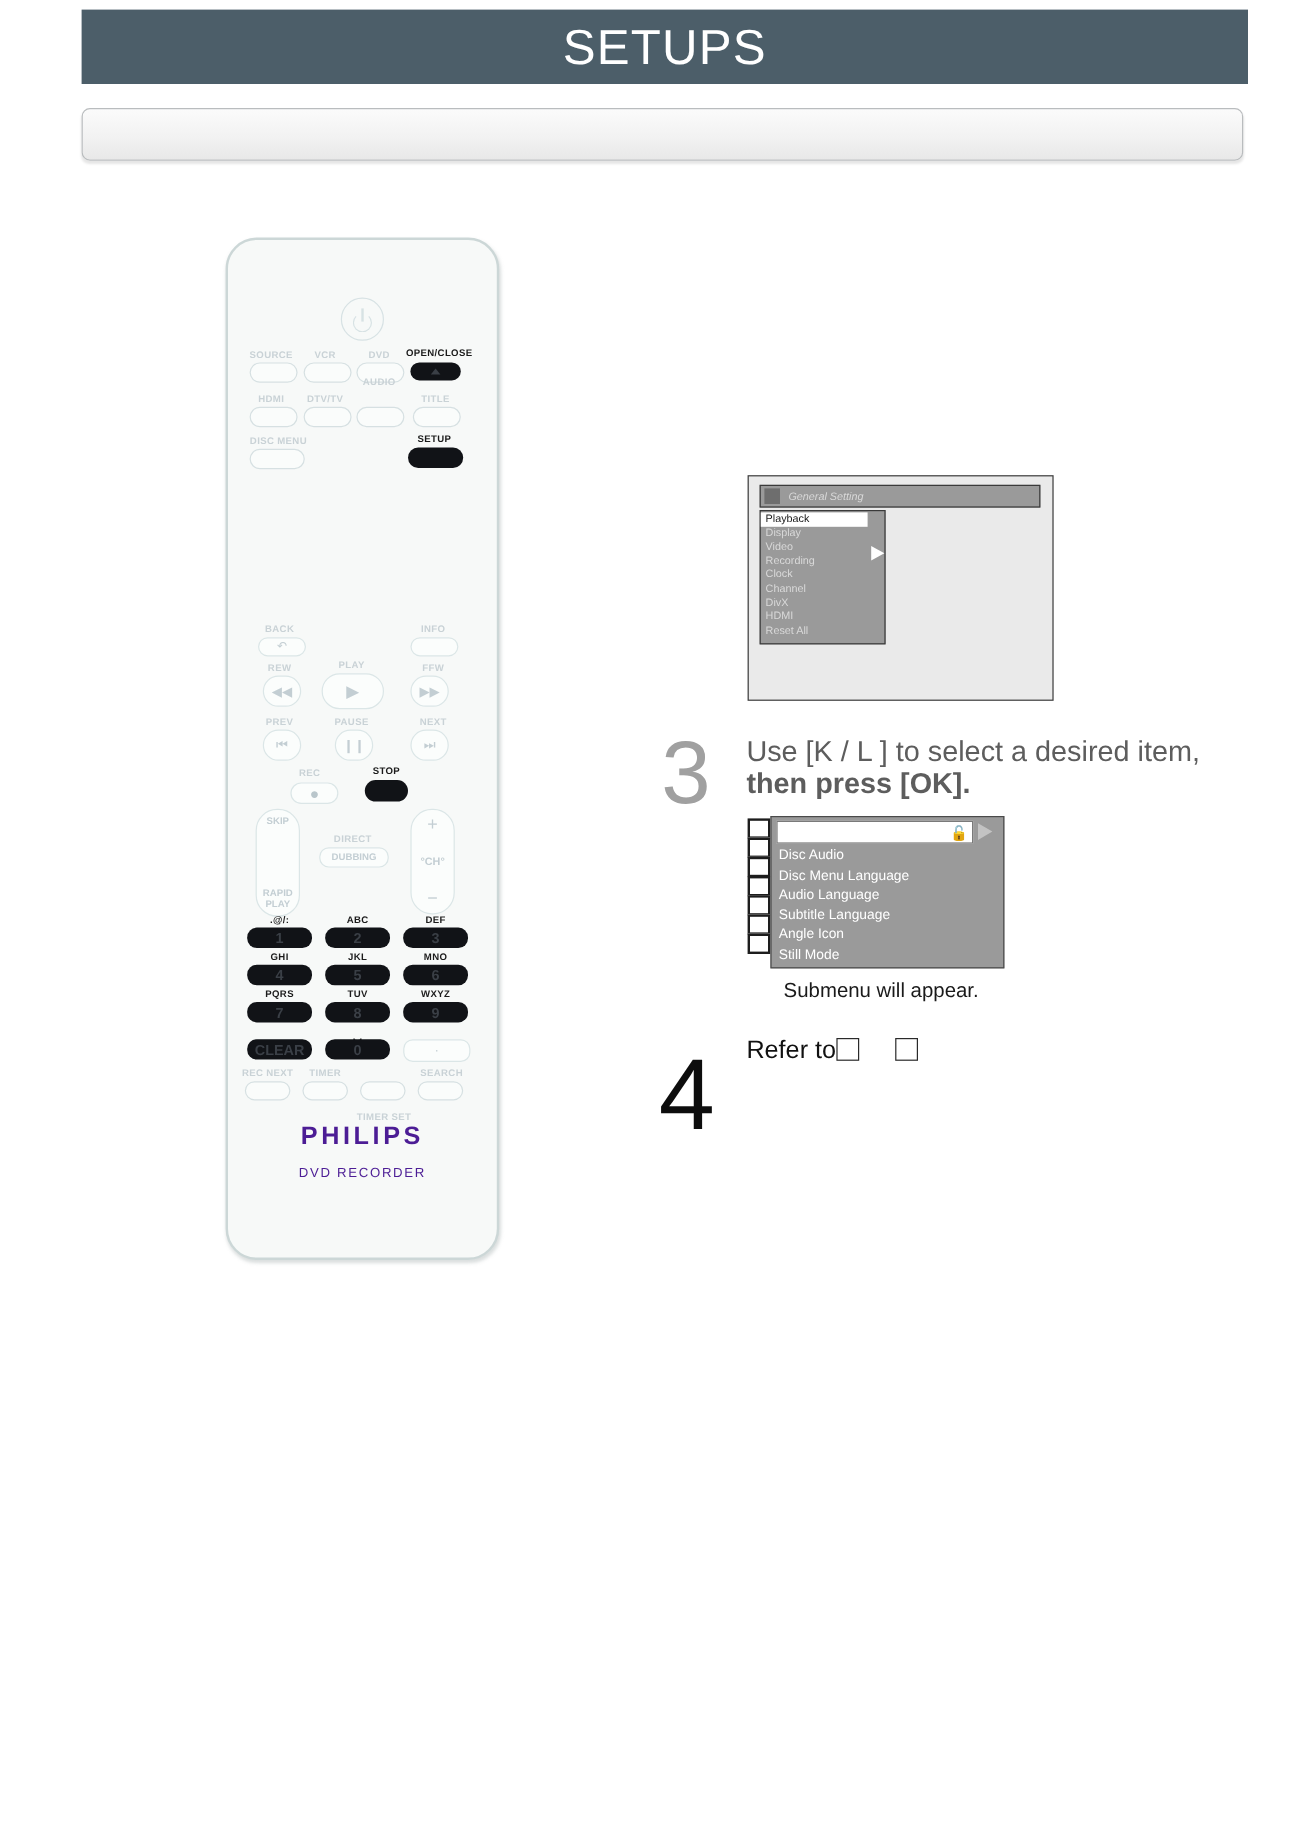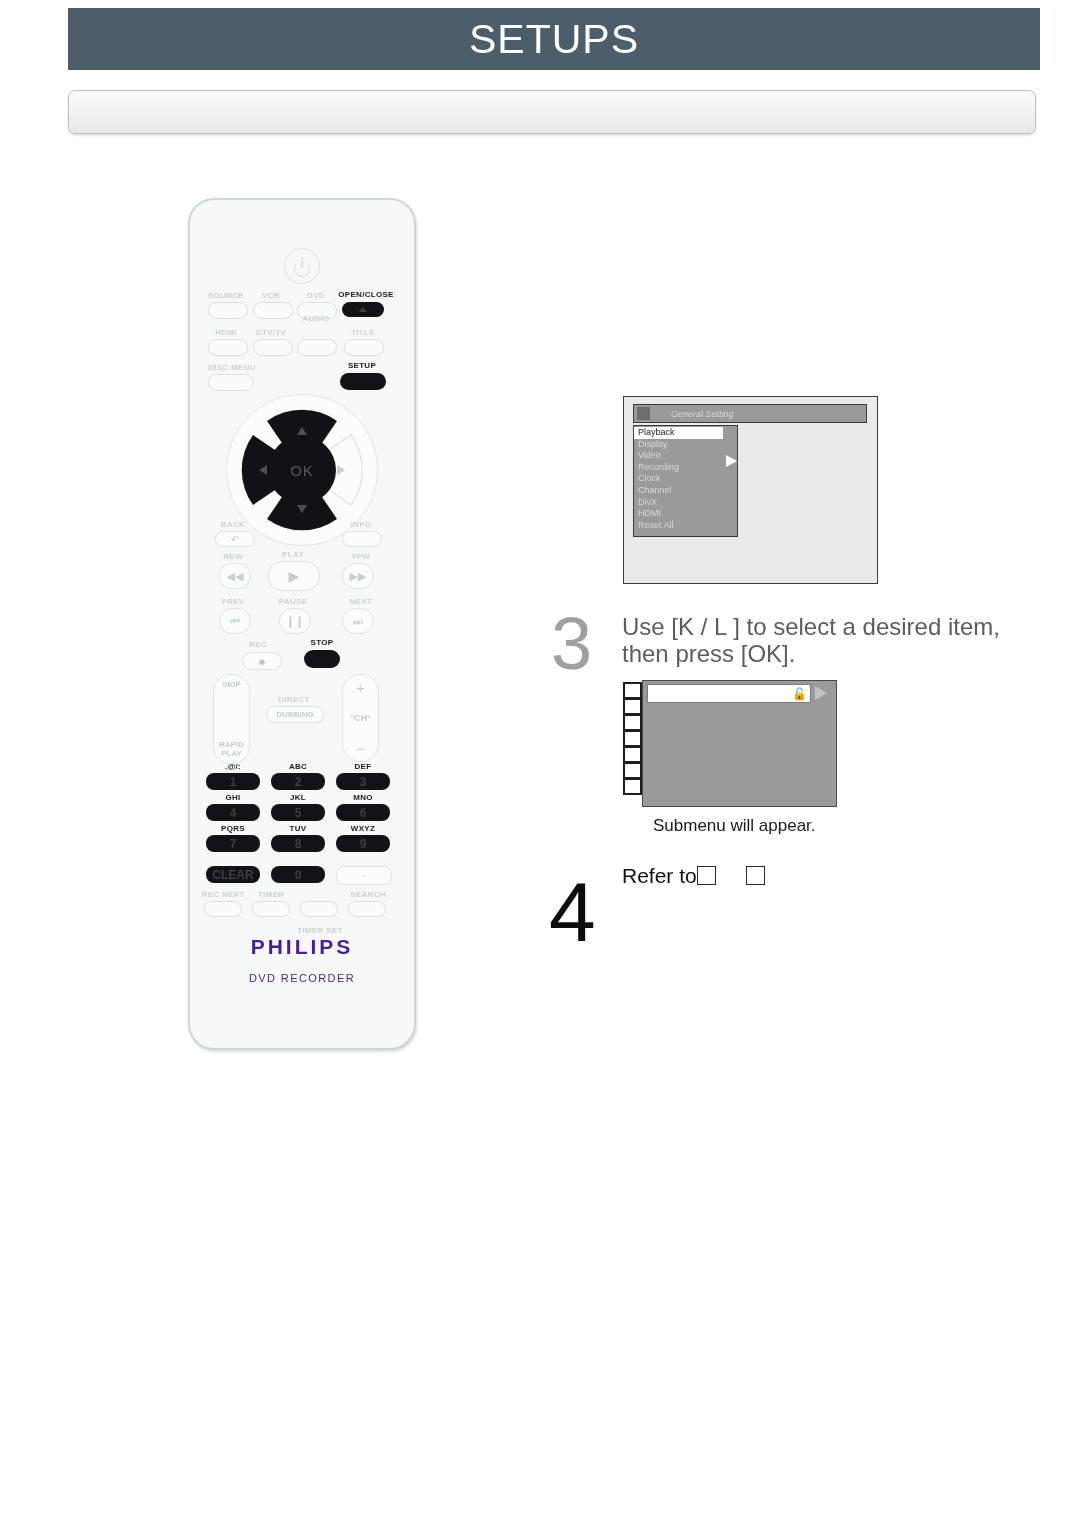--- a/index.html
+++ b/index.html
@@ -195,21 +195,21 @@
     display: flex;
     align-items: center;
   }
   .tv1-title-icon {
     width: 13px; height: 13px;
     background: #6e6e6e;
     margin-left: 3px;
     flex: none;
   }
   .tv1-title-text {
-    margin-left: 21px;
+    margin-left: 7px;
     font-size: 9px;
     color: #d8d8d8;
     font-style: italic;
   }
   .tv1-list {
     position: absolute;
     left: 9px; top: 28px;
     width: 105px; height: 112px;
     background: #9a9a9a;
     border: 1.6px solid #3a3a3a;
@@ -338,34 +338,20 @@
   <div class="lbl" style="left:102px; top:114px; width:48px;">AUDIO</div>
   <div class="btn-o" style="left:107px; top:139px; width:38px; height:15px;"></div>
   <div class="lbl" style="left:149px; top:128px; width:48px;">TITLE</div>
   <div class="btn-o" style="left:154px; top:139px; width:38px; height:15px;"></div>
 
   <div class="lbl" style="left:12px; top:163px; width:60px;">DISC MENU</div>
   <div class="btn-o" style="left:18px; top:174px; width:44px; height:15px;"></div>
   <div class="lbl dark" style="left:148px; top:161px; width:48px;">SETUP</div>
   <div class="btn-b" style="left:150px; top:173px; width:46px; height:17px;"></div>
 
-  <div class="dpad-wrap">
-    <div class="dpad-ring"></div>
-    <svg class="dpad-seg" viewBox="0 0 152 152">
-      <path d="M 41 27 A 60 60 0 0 1 111 27 L 94 52 A 32 32 0 0 0 58 52 Z" fill="#101216"></path>
-      <path d="M 41 125 A 60 60 0 0 0 111 125 L 94 100 A 32 32 0 0 1 58 100 Z" fill="#101216"></path>
-      <path d="M 27 41 A 60 60 0 0 0 27 111 L 52 94 A 32 32 0 0 1 52 58 Z" fill="#101216"></path>
-      <path d="M 125 41 A 60 60 0 0 1 125 111 L 100 94 A 32 32 0 0 0 100 58 Z" fill="#fbfdfc" stroke="#dde7e7" stroke-width="1.4"></path>
-      <polygon points="76,33 81,41 71,41" fill="#4a4f56"></polygon>
-      <polygon points="76,119 81,111 71,111" fill="#4a4f56"></polygon>
-      <polygon points="33,76 41,81 41,71" fill="#4a4f56"></polygon>
-      <polygon points="119,76 111,81 111,71" fill="#c3ced3"></polygon>
-    </svg>
-    <div class="ok-btn">OK</div>
-  </div>
 
   <div class="lbl" style="left:20px; top:320px; width:46px;">BACK</div>
   <div class="pill" style="left:25px; top:331px; width:38px; height:14px;">
     <span style="font-size:10px;">↶</span>
   </div>
   <div class="lbl" style="left:148px; top:320px; width:46px;">INFO</div>
   <div class="pill" style="left:152px; top:331px; width:38px; height:14px;"></div>
 
   <div class="lbl" style="left:20px; top:352px; width:46px;">REW</div>
   <div class="rnd-btn" style="left:29px; top:363px; width:30px; height:24px; border-radius:14px;">
@@ -474,36 +460,44 @@
     <div class="tv1-item">Channel</div>
     <div class="tv1-item">DivX</div>
     <div class="tv1-item">HDMI</div>
     <div class="tv1-item">Reset All</div>
     <div class="tv1-arrow"></div>
   </div>
 </div>
 
 <div class="step-num" style="left:551px; top:607px; color:#a0a0a0;">3</div>
 <div class="step-text" style="left:622px; top:613px;">Use [K / L ] to select a desired item,</div>
-<div class="step-text" style="left:622px; top:640px;">then press [OK].</div>
+<div class="step-text" style="left:622px; top:640px;font-weight:bold;">then press [OK].</div>
 
 <div class="tv2-boxes">
   <div class="tv2-box"></div>
   <div class="tv2-box"></div>
   <div class="tv2-box"></div>
   <div class="tv2-box"></div>
   <div class="tv2-box"></div>
   <div class="tv2-box"></div>
   <div class="tv2-box"></div>
 </div>
 <div class="tv2">
   <div class="tv2-sel">
     <span style="position:absolute;right:3px;top:2px;font-size:12px;color:#2a2a2a;">🔓</span>
   </div>
   <div class="tv2-arrow"></div>
+  <div style="position:absolute; left:0; top:24px; width:100%;">
+    <div class="tv2-item">Disc Audio</div>
+    <div class="tv2-item">Disc Menu Language</div>
+    <div class="tv2-item">Audio Language</div>
+    <div class="tv2-item">Subtitle Language</div>
+    <div class="tv2-item">Angle Icon</div>
+    <div class="tv2-item">Still Mode</div>
+  </div>
 </div>
 
 <div class="caption" style="left:653px; top:816px;">Submenu will appear.</div>
 
 <div class="step-num" style="left:549px; top:870px; color:#0d0d0d; font-size:84px; line-height:84px;">4</div>
 <div style="position:absolute; left:622px; top:864px; font-size:21px; color:#111; white-space:nowrap;">
   <span>Refer to</span><span class="tofu"></span><span style="display:inline-block;width:30px;"></span><span class="tofu"></span>
 </div>
 
 </body></html>

